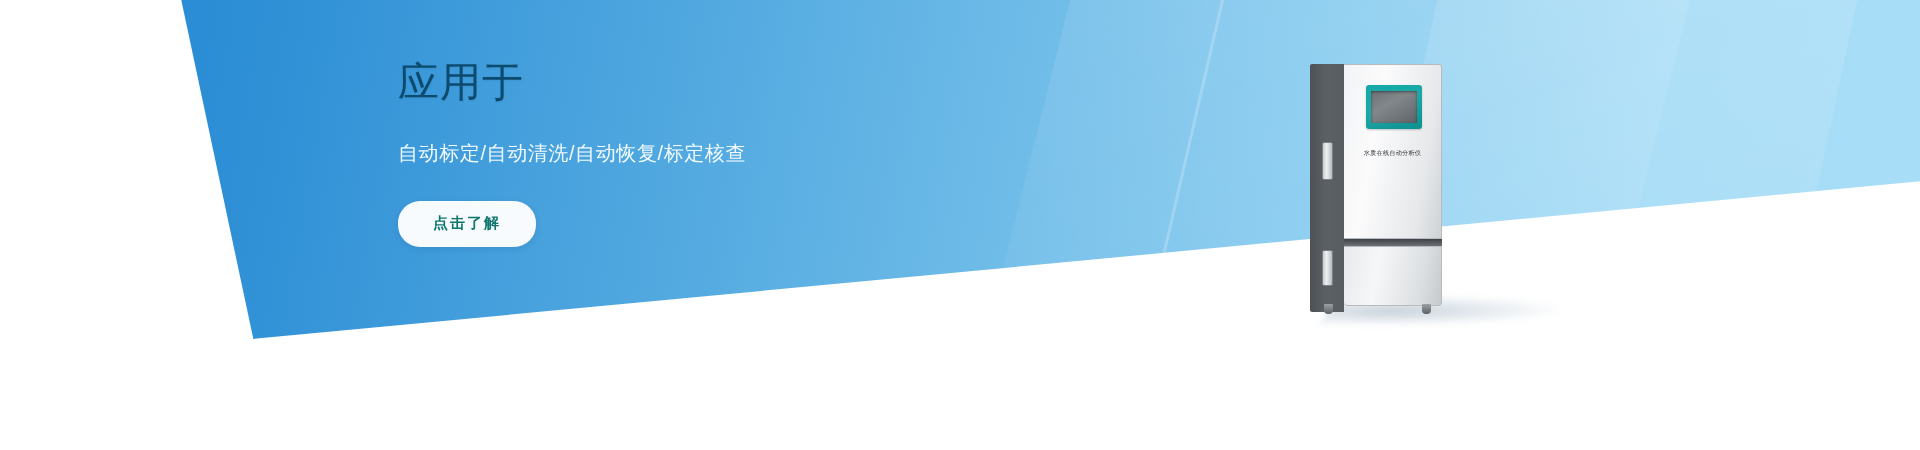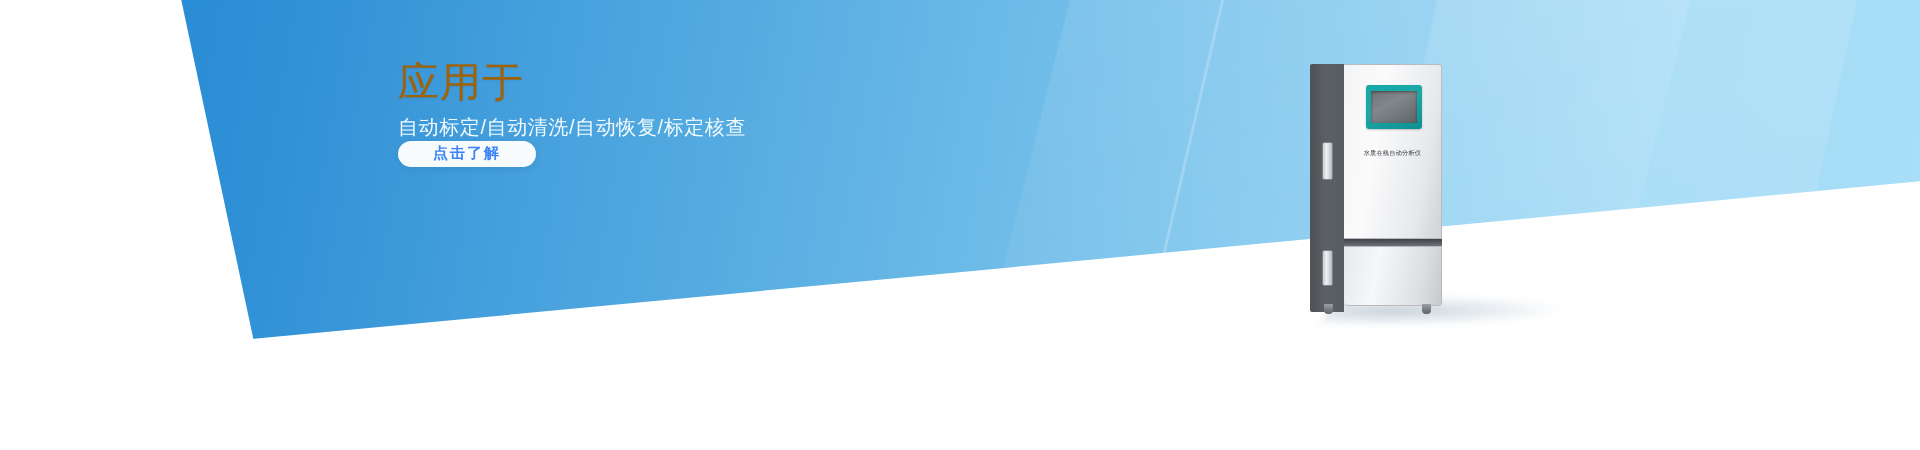--- a/index.html
+++ b/index.html
@@ -102,46 +102,48 @@
 
   
   .copy {
     position: absolute;
     left: 398px;
     top: 52px;
     width: 760px;
     z-index: 6;
   }
   .headline {
-    color: #a16207;
+    color: #0c4a6e;
     font-size: 41px;
     line-height: 1.48;
     font-weight: 400;
     letter-spacing: 1px;
     white-space: nowrap;
     text-shadow: 0 1px 2px rgba(20,80,130,0.12);
   }
   .headline .l2 { display: block; }
   .subline {
+    margin-top: 26px;
     color: #f2fbff;
     font-size: 20px;
     letter-spacing: 0.6px;
     line-height: 1.4;
     white-space: nowrap;
   }
   .cta {
     display: inline-flex;
     align-items: center;
     justify-content: center;
+    margin-top: 34px;
     width: 138px;
-    height: 26px;
+    height: 46px;
     border: 0;
     border-radius: 22px;
     background: #f7fbfd;
-    color: #3b82f6;
+    color: #0f766e;
     font-size: 15px;
     font-weight: 700;
     letter-spacing: 2px;
     font-family: "Liberation Sans", "DejaVu Sans", sans-serif;
     cursor: pointer;
     box-shadow: 0 2px 6px rgba(15,70,115,0.13);
   }
 
   
   .product {

